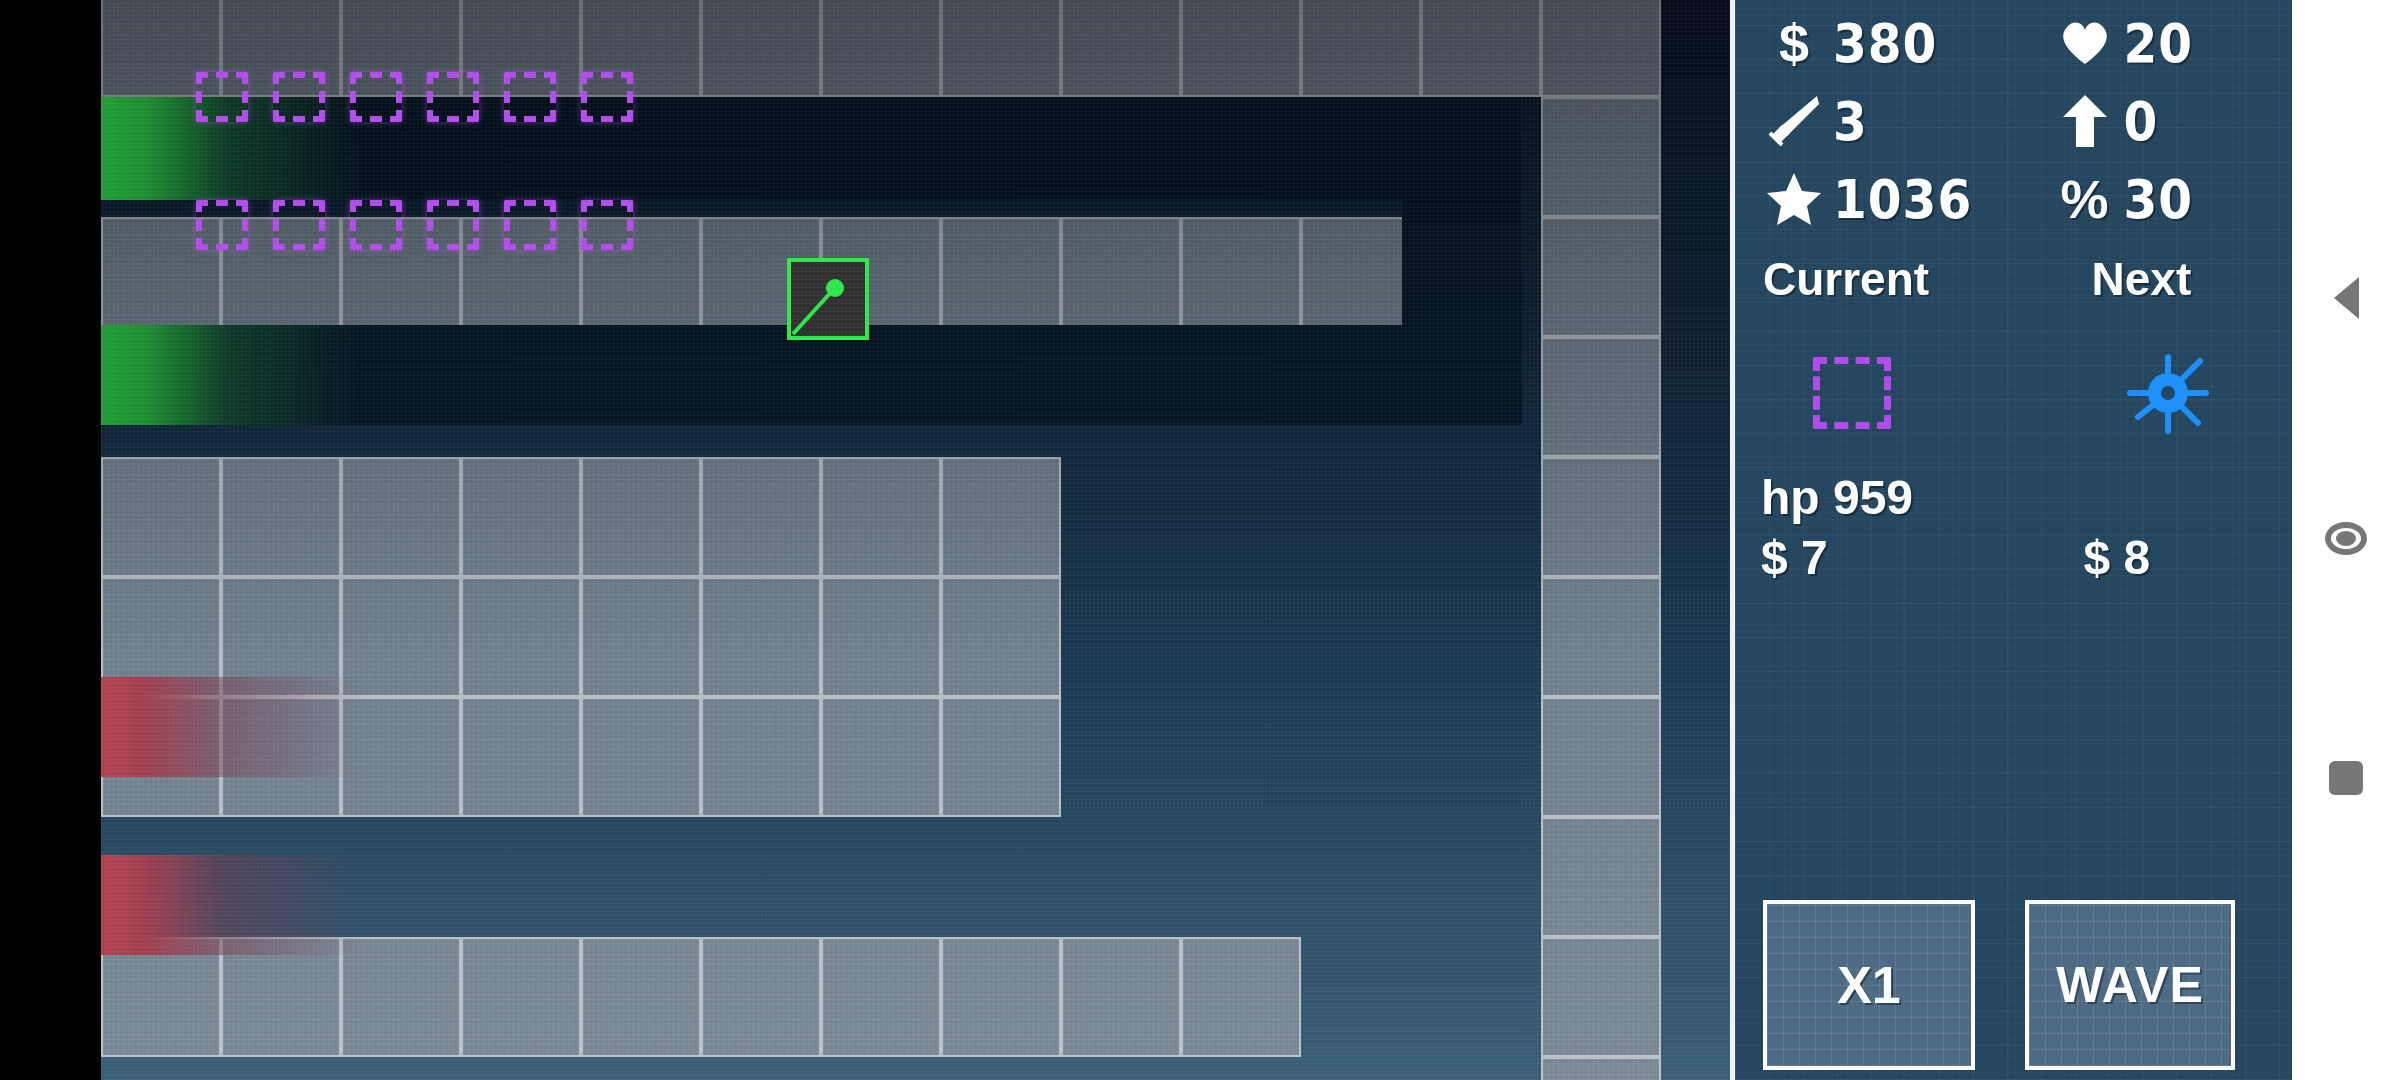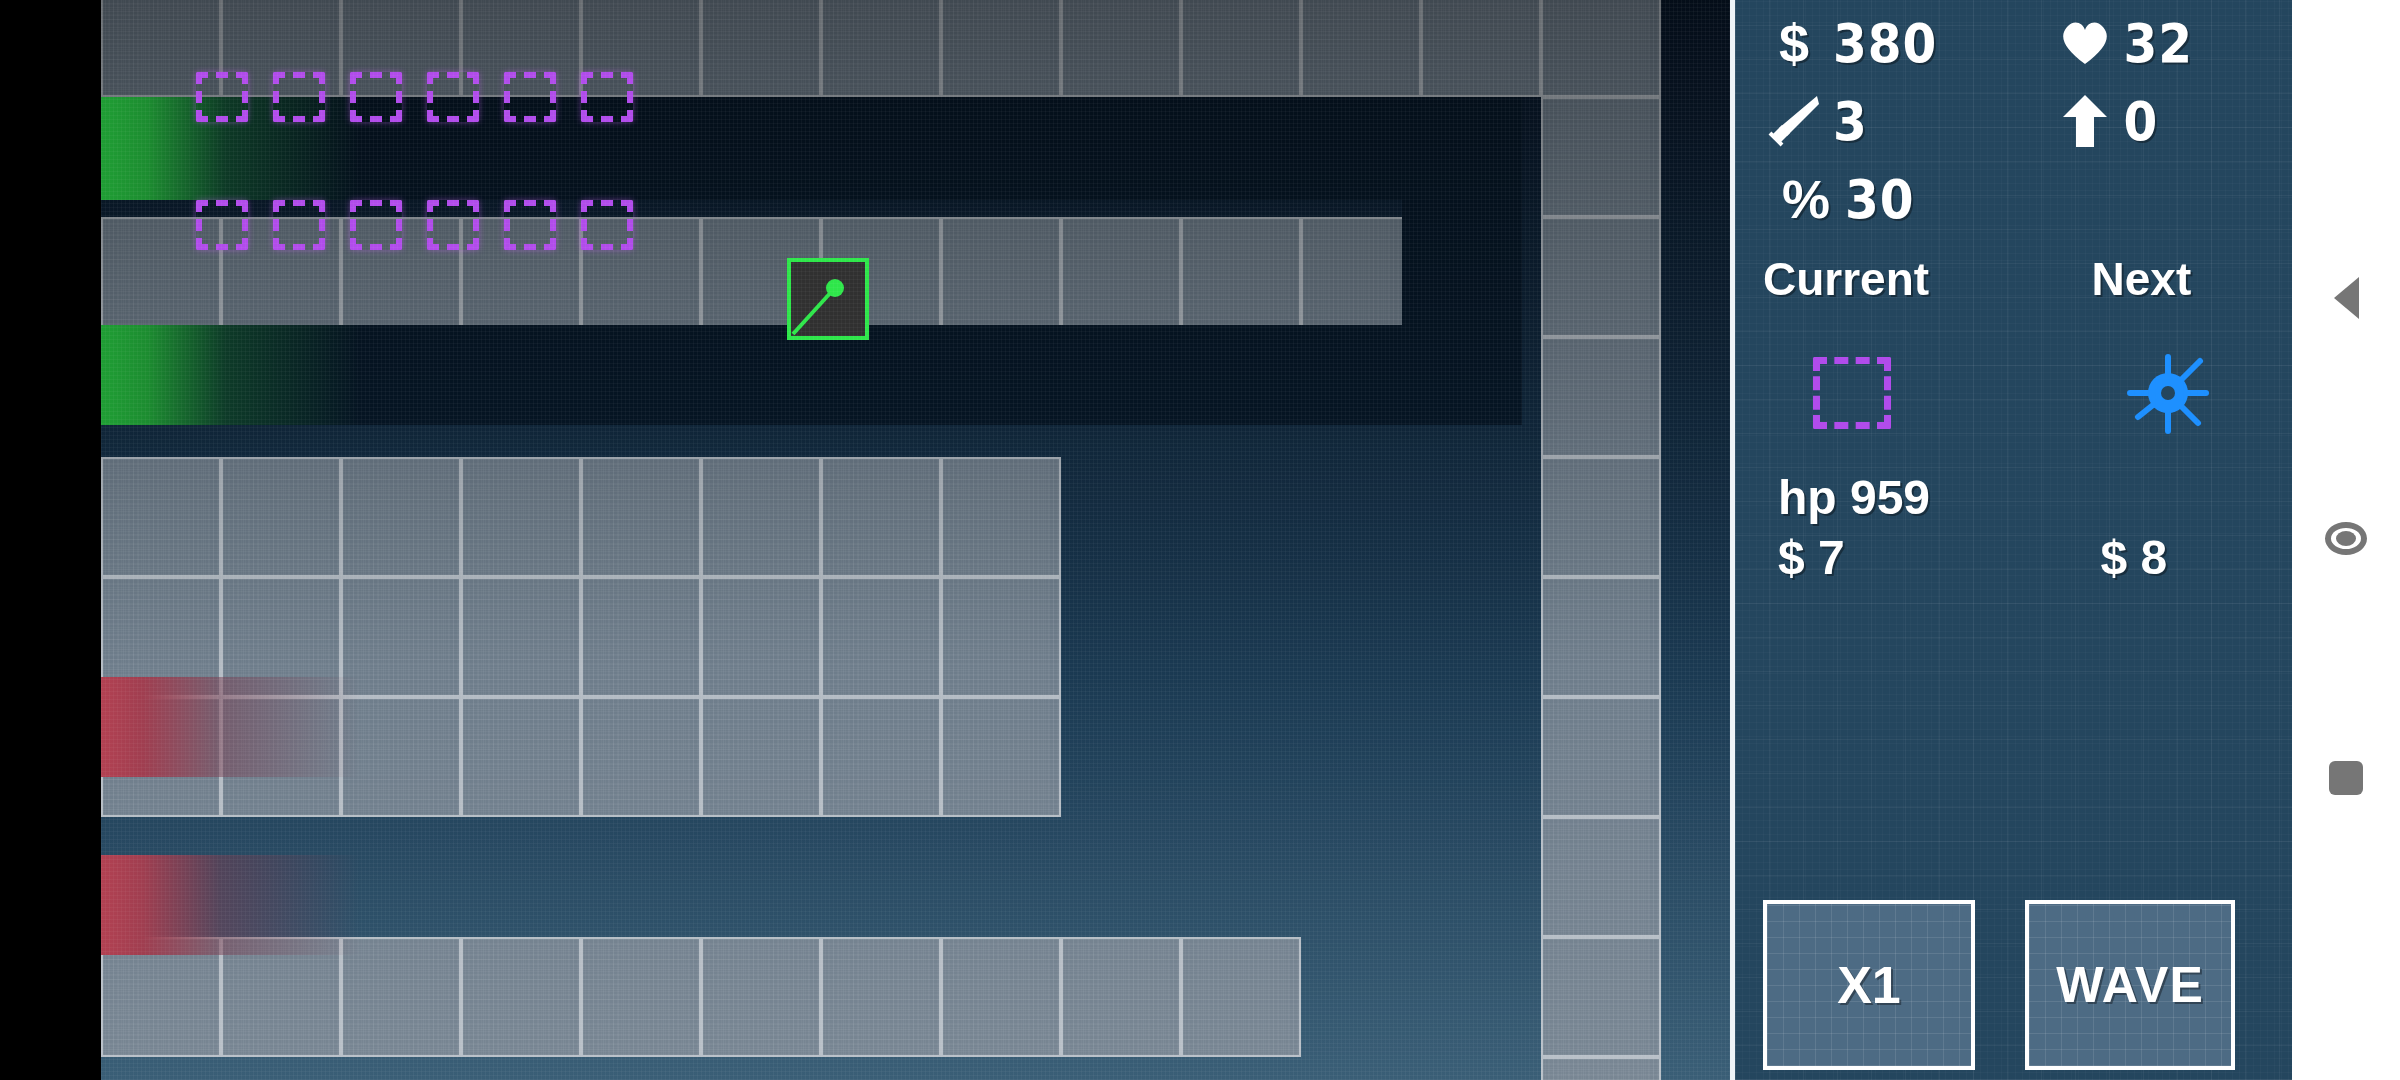--- a/index.html
+++ b/index.html
@@ -177,21 +177,21 @@
   .wave-icons .c { padding-left:78px; }
   .wave-icons .n { padding-left:100px; }
 
   .cur-enemy {
     width:78px; height:72px;
     border:7px dashed #b14ceb;
     border-radius:2px;
   }
 
   .wave-stats {
-    position:absolute; top:470px; left:0; width:100%;margin-left:17px;
+    position:absolute; top:470px; left:0; width:100%;
   }
   .wave-stats .wrow { display:flex; height:60px; }
   .wave-stats .wrow > div {
     width:50%;
     font-size:48px; font-weight:bold;
     text-shadow:2px 2px 0 rgba(0,0,0,.35);
     font-family:"Liberation Sans", sans-serif;
     white-space:nowrap;
   }
   .wave-stats .c { padding-left:26px; }
@@ -385,21 +385,21 @@
             <span class="stat-sym">$</span>
           </span>
           <span class="stat-val">380</span>
         </div>
         <div class="stat-cell right">
           <span class="stat-icon">
             <svg width="52" height="46" viewBox="0 0 52 46">
                 <path d="M26 44 C4 28 0 16 8 7 C15 -1 24 3 26 10 C28 3 37 -1 44 7 C52 16 48 28 26 44 Z" fill="#fff"></path>
               </svg>
           </span>
-          <span class="stat-val">32</span>
+          <span class="stat-val">20</span>
         </div>
       </div>
 
       <div class="stat-row">
         <div class="stat-cell">
           <span class="stat-icon">
             <svg width="54" height="54" viewBox="0 0 54 54">
               <path d="M50 2 L52 10 L20 42 L12 34 Z" fill="#fff"></path>
               <path d="M15 31 L23 39 L13 49 L5 41 Z" fill="#fff"></path>
               <path d="M3 39 L15 51" stroke="#fff" stroke-width="4"></path>
@@ -411,20 +411,28 @@
           <span class="stat-icon">
             <svg width="46" height="52" viewBox="0 0 46 52">
                 <path d="M23 0 L45 22 L32 22 L32 52 L14 52 L14 22 L1 22 Z" fill="#fff"></path>
               </svg>
           </span>
           <span class="stat-val">0</span>
         </div>
       </div>
 
       <div class="stat-row">
+        <div class="stat-cell">
+          <span class="stat-icon">
+            <svg width="56" height="54" viewBox="0 0 56 54">
+                <path d="M28 1 L36 19 L55 21 L41 34 L45 53 L28 43 L11 53 L15 34 L1 21 L20 19 Z" fill="#fff"></path>
+              </svg>
+          </span>
+          <span class="stat-val">1036</span>
+        </div>
         <div class="stat-cell right">
           <span class="stat-icon">
             <span class="stat-sym">%</span>
           </span>
           <span class="stat-val">30</span>
         </div>
       </div>
     </div>
 
     <div class="wave-head">

